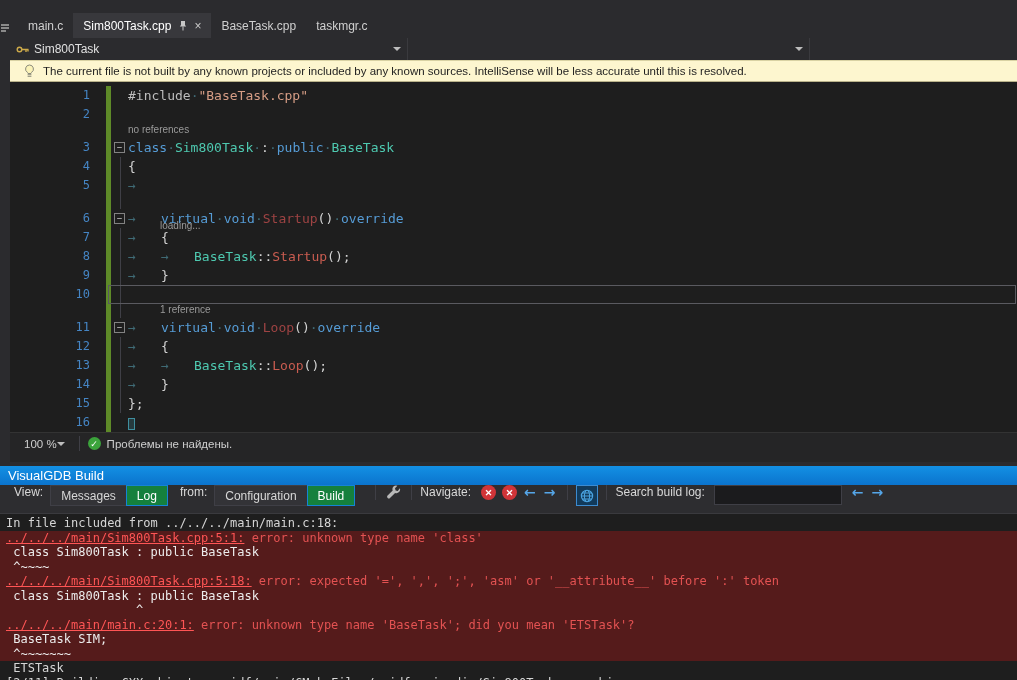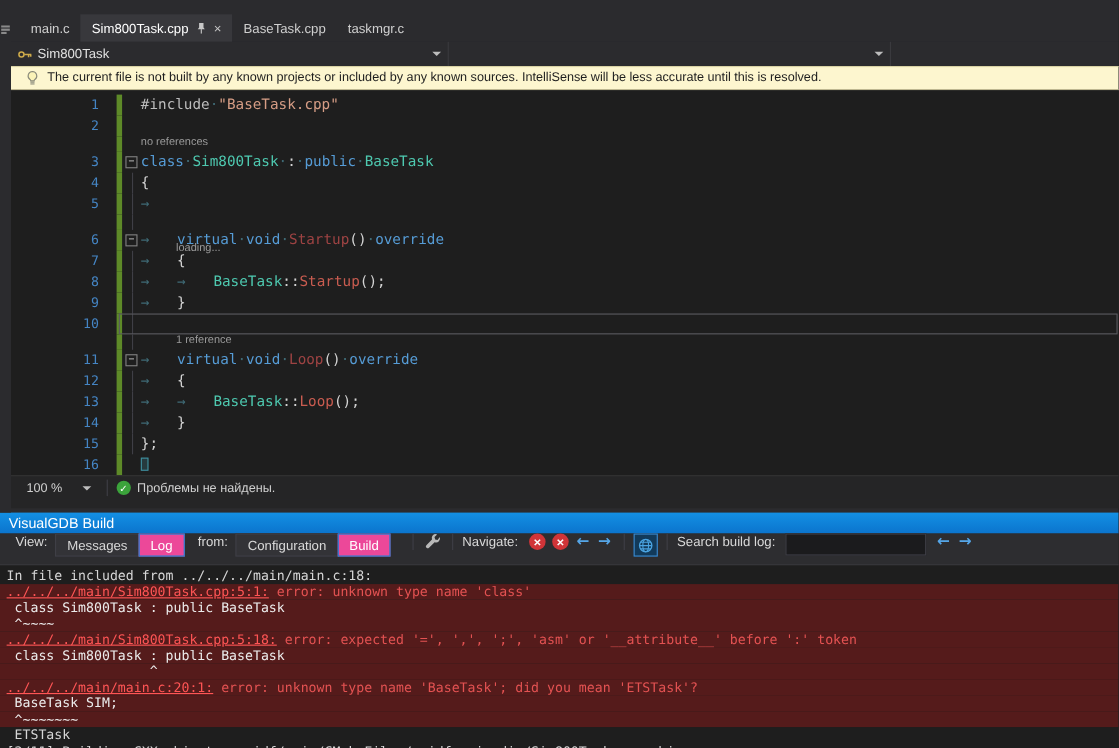--- a/index.html
+++ b/index.html
@@ -57,37 +57,37 @@
   .tok-mdecl{color:#9e4343}
   .tok-mcall{color:#c95c50}
   .tok-ws{color:#3f6a75}
   .tok-tab{display:inline-block;width:33px;color:#3f6a75}
   .tok-caret{display:inline-block;width:7px;height:12px;border:1px solid #3f8f9f;background:rgba(63,143,159,.25);vertical-align:middle}
   .code-row.current::after{content:"";position:absolute;left:98px;right:1px;top:0;bottom:0;border:1px solid #5a5a60;pointer-events:none}
 
   
   .editor-status{height:22px;background:#252526;border-top:1px solid #333;display:flex;align-items:center;
     font-size:11.5px;color:#cfcfcf;padding-left:8px}
-  .zoom-select{display:flex;align-items:center;gap:18px;padding:0 6px;cursor:pointer}
+  .zoom-select{display:flex;align-items:center;padding:0 6px;cursor:pointer}
   .vsep{width:1px;height:15px;background:#3f3f46;margin:0 8px}
   .check-circle{width:13px;height:13px;border-radius:50%;background:#3ba33b;color:#fff;display:inline-flex;
     align-items:center;justify-content:center;font-size:9px;margin-right:6px}
   .panel-gap{height:8px;background:#252526}
 
   
   .build-header{height:19px;background:linear-gradient(#1390e4,#0b74cd);color:#fff;font-size:13px;
     display:flex;align-items:center;padding-left:8px}
   .build-toolbar{height:29px;background:#2d2d30;display:flex;align-items:flex-start;font-size:12px;color:#d8d8d8;
     padding-left:14px;border-bottom:1px solid #3a3a3e}
   .tb-label{margin-right:7px}
   .seg{display:flex;margin-right:12px}
   .tb-btn{background:#333337;border:1px solid #3f3f46;color:#d8d8d8;font:12px "Liberation Sans",sans-serif;
     padding:2px 10px;height:21px;cursor:pointer}
   .tb-btn+.tb-btn{margin-left:-1px}
-  .tb-btn.sel{background:#ec4899;border-color:#1583d6;color:#fff}
+  .tb-btn.sel{background:#15803d;border-color:#1583d6;color:#fff}
   .tb-icon{display:inline-flex;margin:0 2px;cursor:pointer}
   .err-circle{width:15px;height:15px;border-radius:50%;background:#d13438;color:#fff;display:inline-flex;
     align-items:center;justify-content:center;font:bold 9px "Liberation Sans",sans-serif;margin:0 3px;cursor:pointer}
   .nav-arrow{color:#55a6e8;font:bold 14px "DejaVu Sans",sans-serif;margin:0 4px;cursor:pointer;line-height:14px}
   .globe-toggle{width:22px;height:21px;border:1px solid #3c8bd0;background:#123a5a;display:inline-flex;
     align-items:center;justify-content:center;cursor:pointer}
   .search-input{width:128px;height:20px;background:#1b1b1d;border:1px solid #3f3f46;color:#ddd;
     margin:0 6px 0 2px;font-size:12px;padding:0 4px}
 
   

